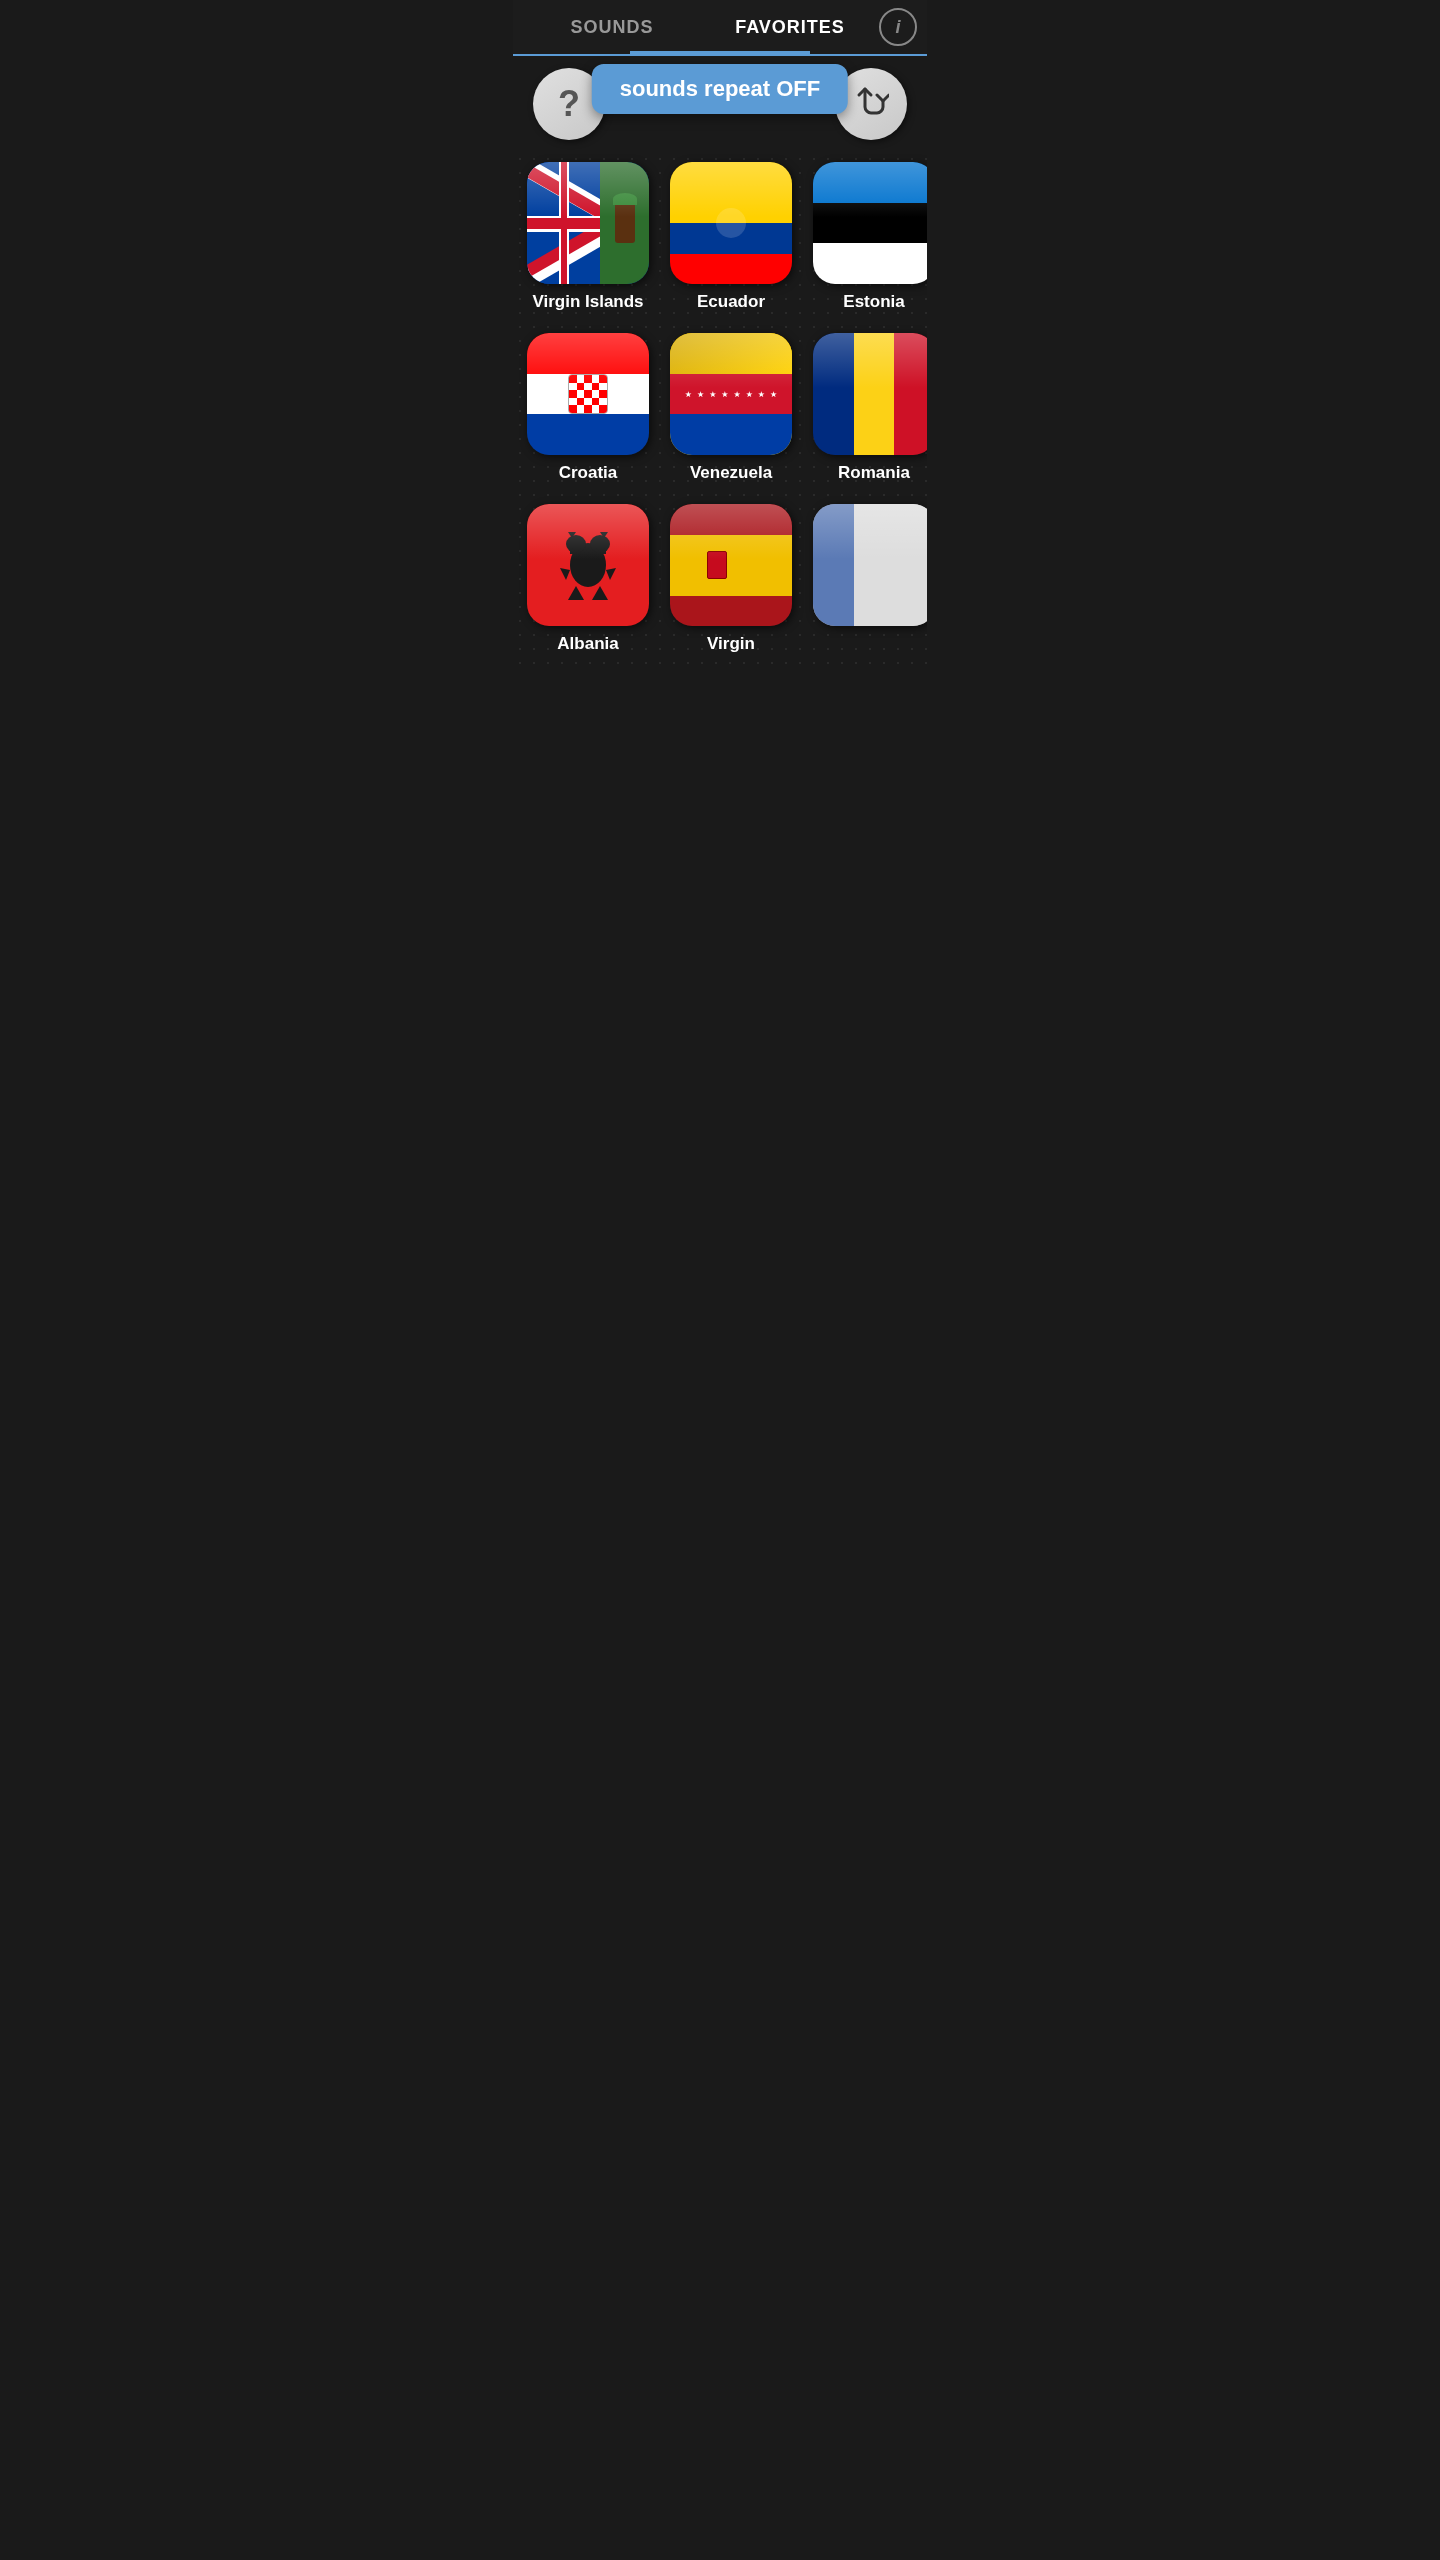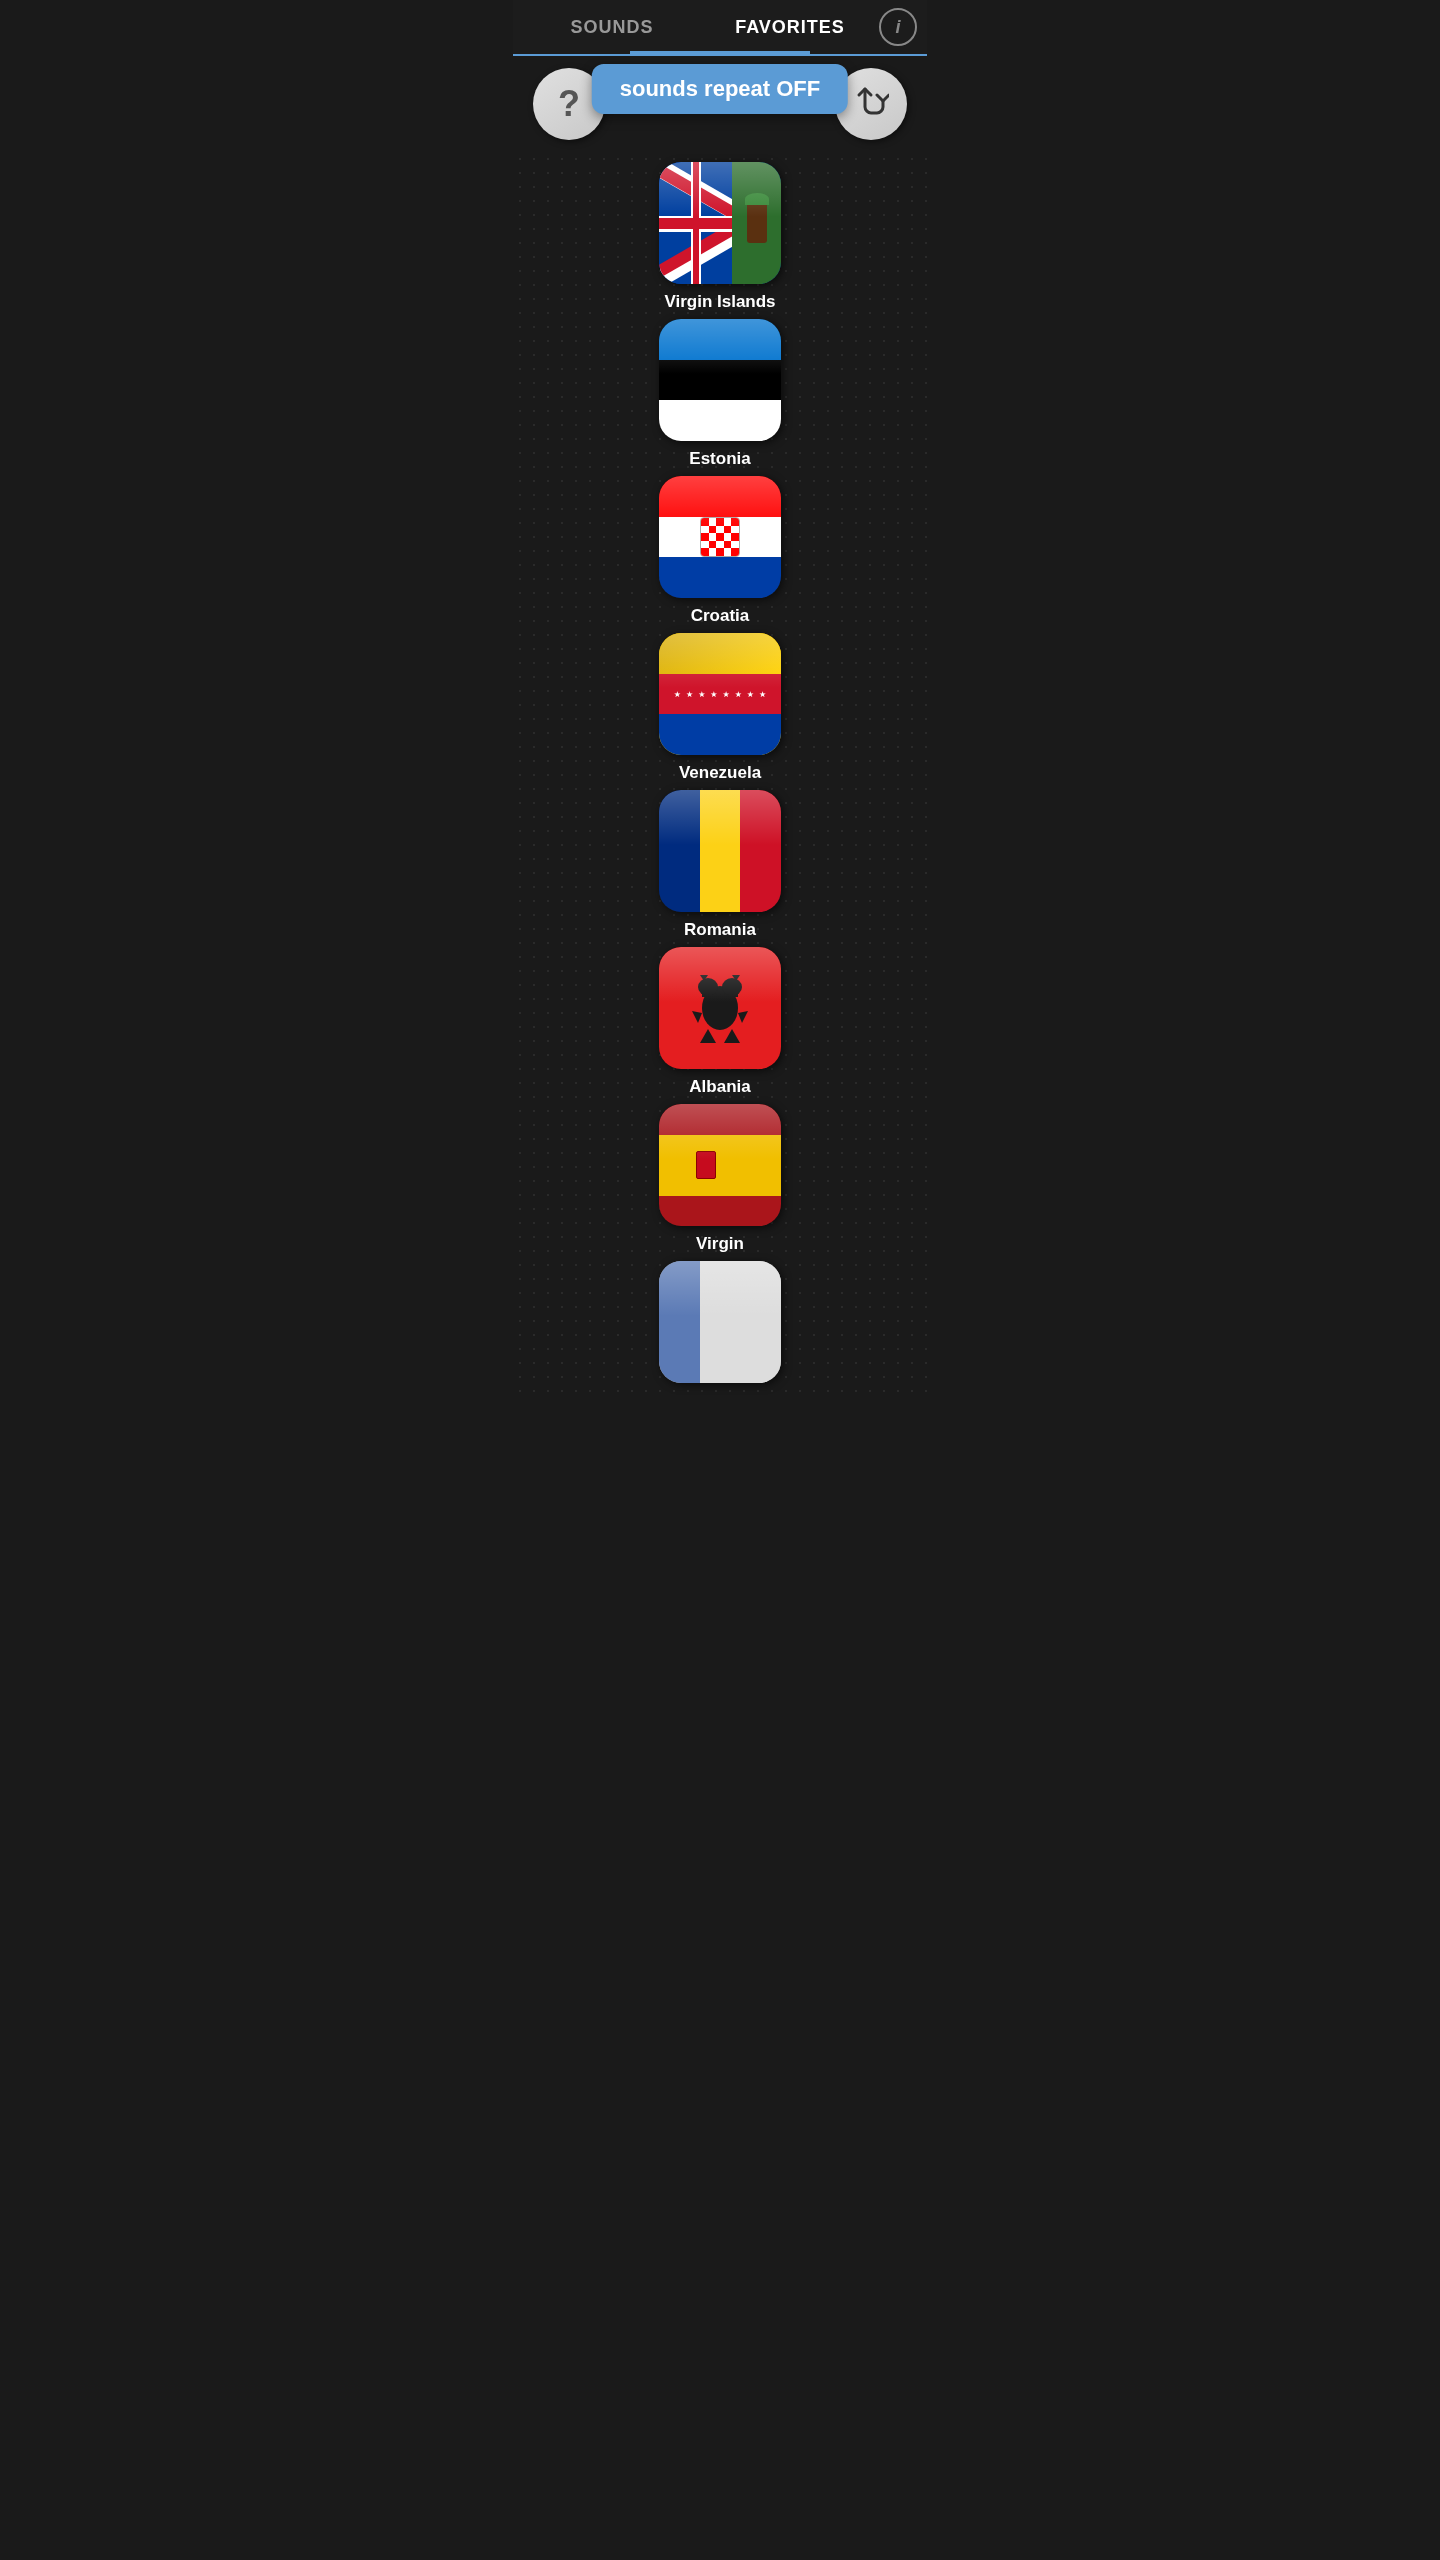--- a/index.html
+++ b/index.html
@@ -117,22 +117,22 @@
       padding: 12px 28px;
       border-radius: 12px;
       white-space: nowrap;
       z-index: 10;
       box-shadow: 0 4px 12px rgba(0,0,0,0.4);
     }
 
     
     .grid {
       display: grid;
-      grid-template-columns: repeat(1, 1fr);
-      gap: 7px;
+      grid-template-columns: repeat(3, 1fr);
+      gap: 21px;
       padding: 10px 14px;
     }
 
     .flag-item {
       display: flex;
       flex-direction: column;
       align-items: center;
       cursor: pointer;
     }
 
@@ -276,20 +276,31 @@
       <div style="position:absolute;top:0;right:0;width:40%;height:100%;background:#2d6e2d;display:flex;align-items:center;justify-content:center;">
         <div style="width:20px;height:40px;background:#5a3010;border-radius:3px;position:relative;">
           <div style="position:absolute;top:-10px;left:50%;transform:translateX(-50%);width:24px;height:12px;background:#3a8a3a;border-radius:50% 50% 0 0;"></div>
         </div>
       </div>
       <div class="gloss"></div>
     </div>
     <div class="flag-label">Virgin Islands</div>
   </div>
 
+  <div class="flag-item">
+    <div class="flag-icon flag-ecuador" style="position:relative;">
+      <div class="s1"></div>
+      <div class="s2"></div>
+      <div class="s3"></div>
+
+      <div style="position:absolute;top:50%;left:50%;transform:translate(-50%,-50%);width:30px;height:30px;background:rgba(255,255,255,0.15);border-radius:50%;"></div>
+      <div class="gloss"></div>
+    </div>
+    <div class="flag-label">Ecuador</div>
+  </div>
 
   <div class="flag-item">
     <div class="flag-icon flag-estonia" style="position:relative;">
       <div class="s1"></div>
       <div class="s2"></div>
       <div class="s3"></div>
       <div class="gloss"></div>
     </div>
     <div class="flag-label">Estonia</div>
   </div>

